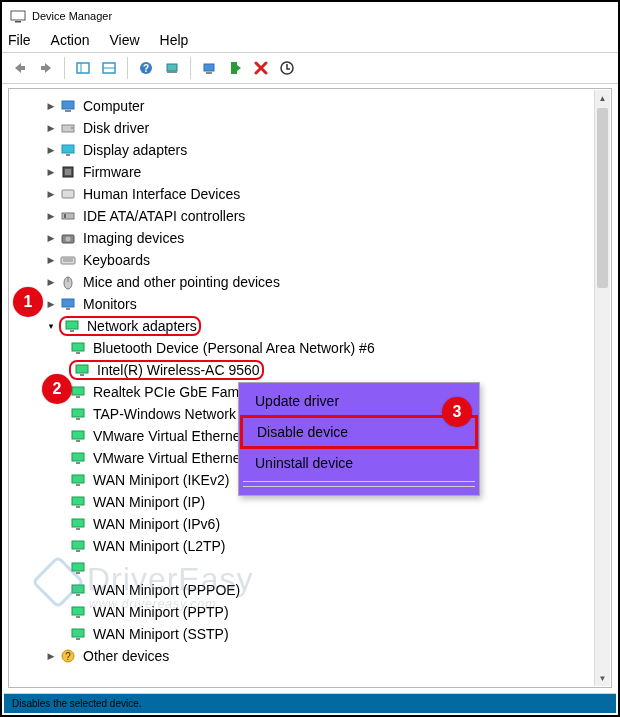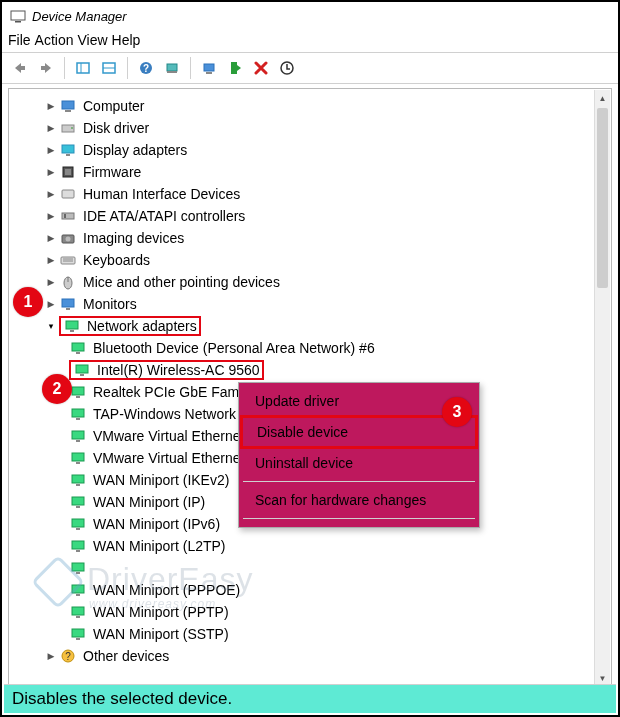--- a/index.html
+++ b/index.html
@@ -12,34 +12,33 @@
     width: 620px;
     height: 717px;
     border: 2px solid #000;
     position: relative;
     overflow: hidden;
   }
   .titlebar {
     display: flex;
     align-items: center;
     padding: 6px 8px;
-    font-size: 13px;
-    font-style: italic;
+    font-size: 11px;
   }
   .titlebar .app-icon {
     width: 16px; height: 16px;
     margin-right: 6px;
     display: inline-flex;
     align-items: center;
     justify-content: center;
   }
   .menubar {
     display: flex;
     padding: 2px 6px 4px 6px;
-    gap: 4px;
+    gap: 20px;
     font-size: 14px;
   }
   .menubar span { cursor: default; }
   .toolbar {
     display: flex;
     align-items: center;
     padding: 3px 6px;
     border-top: 1px solid #d0d0d0;
     border-bottom: 1px solid #d0d0d0;
     gap: 2px;
@@ -88,32 +87,32 @@
   }
   .node .ico {
     width: 18px; height: 18px;
     display: inline-flex;
     align-items: center;
     justify-content: center;
     margin-right: 6px;
   }
   .hl-red {
     border: 2px solid #e30613;
-    border-radius: 0;
+    border-radius: 8px;
     padding: 0 2px;
     display: inline-flex;
     align-items: center;
     height: 20px;
   }
   .context-menu {
     position: absolute;
     left: 229px;
     top: 293px;
     width: 242px;
-    background: #be185d;
+    background: #8b5cf6;
     border: 1px solid #aaaaaa;
     box-shadow: 2px 3px 6px rgba(0,0,0,0.25);
     padding: 4px 2px;
     font-size: 14px;
     z-index: 10;
   }
   .cm-item {
     padding: 6px 14px;
     cursor: default;
   }
@@ -124,23 +123,23 @@
   }
   .cm-bold { font-weight: bold; }
   .cm-highlight {
     border: 3px solid #e30613;
     margin: 0 -1px;
   }
   .statusbar {
     position: absolute;
     left: 2px; right: 2px; bottom: 2px;
     padding: 4px 8px;
-    font-size: 17px;
+    font-size: 10px;
     border-top: 1px solid #d0d0d0;
-    background: #5eead4;
+    background: #0369a1;
   }
   .callout {
     position: absolute;
     width: 30px; height: 30px;
     border-radius: 50%;
     background: #e30613;
     color: #fff;
     font-weight: bold;
     font-size: 16px;
     display: flex;
@@ -524,21 +523,20 @@
         </span>
         <span>Other devices</span>
       </div>
   </div>
 
   <div class="context-menu">
     <div class="cm-item">Update driver</div>
     <div class="cm-item cm-highlight">Disable device</div>
     <div class="cm-item">Uninstall device</div>
     <div class="cm-sep"></div>
-    <div class="cm-item">Scan for hardware changes</div>
     <div class="cm-sep"></div>
   </div>
 
   <div class="watermark">
     <span class="hex"></span><span>DriverEasy</span>
     <div style="font-size:12px; margin-left:50px; margin-top:-4px;font-style:italic;">www.drivereasy.com</div>
   </div>
 
   <div class="scrollbar-v">
     <div class="sb-btn">▲</div>

